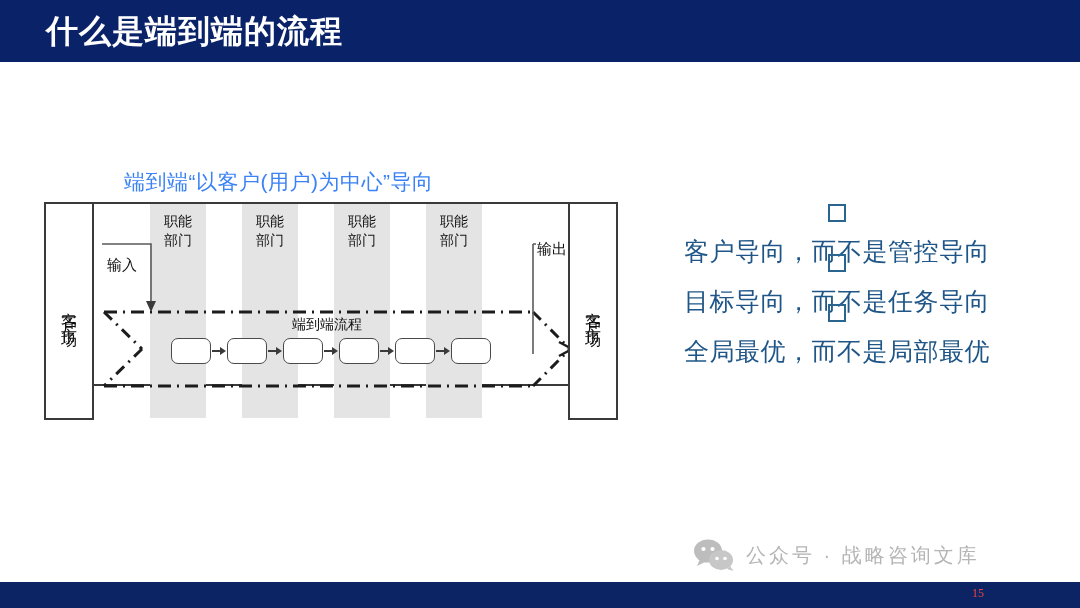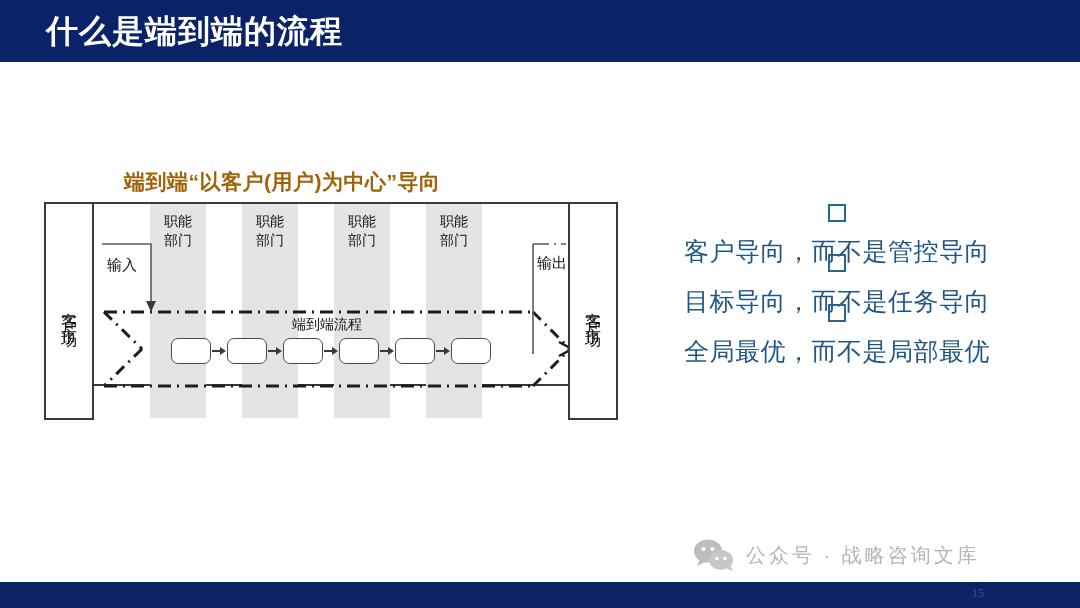--- a/index.html
+++ b/index.html
@@ -44,21 +44,21 @@
     height: 26px;
     background: #0d2464;
   }
   .page-number {
     position: absolute;
     left: 958px;
     top: 586px;
     width: 40px;
     text-align: center;
     font-size: 12px;
-    color: #6d28d9;
+    color: #ef4444;
     font-family: "Liberation Serif", serif;
   }
 
   
   .watermark {
     position: absolute;
     left: 692px;
     top: 538px;
     display: flex;
     align-items: center;
@@ -73,22 +73,22 @@
     white-space: nowrap;
   }
   .wechat-icon { width: 44px; height: 34px; display: block; }
 
   
   .diagram-title {
     position: absolute;
     left: 124px;
     top: 168px;
     font-size: 21px;
-    font-weight: bold;
-    color: #a16207;
+    font-weight: normal;
+    color: #3b82f6;
     white-space: nowrap;
     letter-spacing: 0.5px;
   }
 
   .diagram {
     position: absolute;
     left: 44px;
     top: 202px;
     width: 574px;
     height: 184px;
@@ -188,21 +188,21 @@
   .io-label {
     position: absolute;
     font-size: 15px;
     color: #111111;
     white-space: nowrap;
     z-index: 6;
     background: #ffffff;
     padding: 0 1px;
   }
   .io-input  { left: 60px;  top: 52px; }
-  .io-output { left: 490px; top: 50px; }
+  .io-output { left: 490px; top: 36px; }
 
   .io-svg {
     position: absolute;
     left: 0; top: 0;
     width: 574px;
     height: 218px;
     z-index: 5;
     overflow: visible;
     pointer-events: none;
   }

